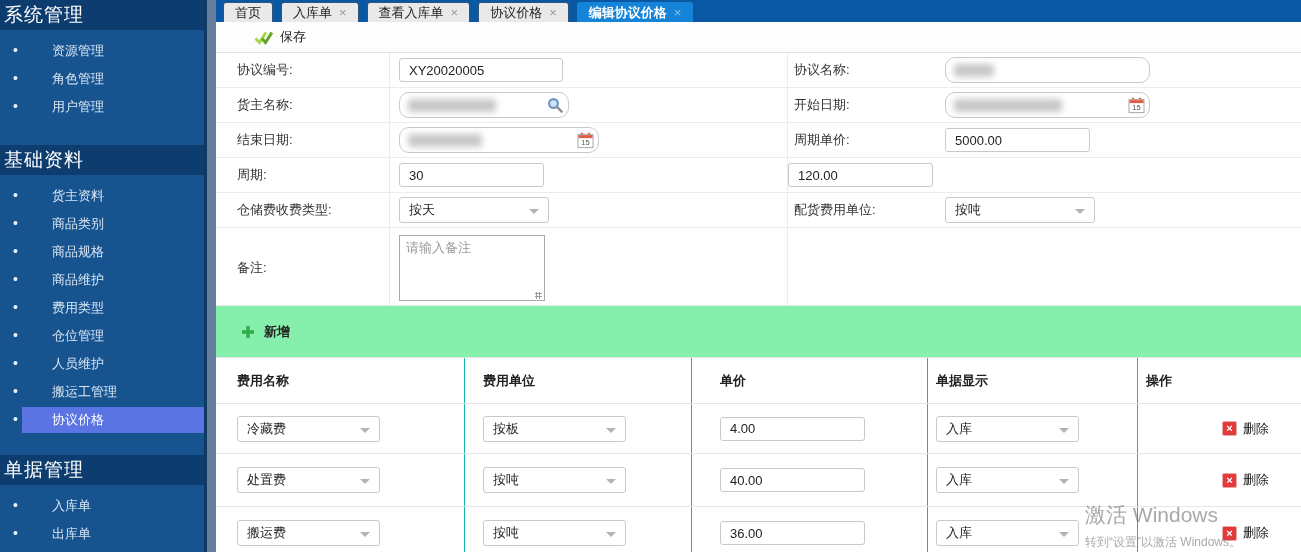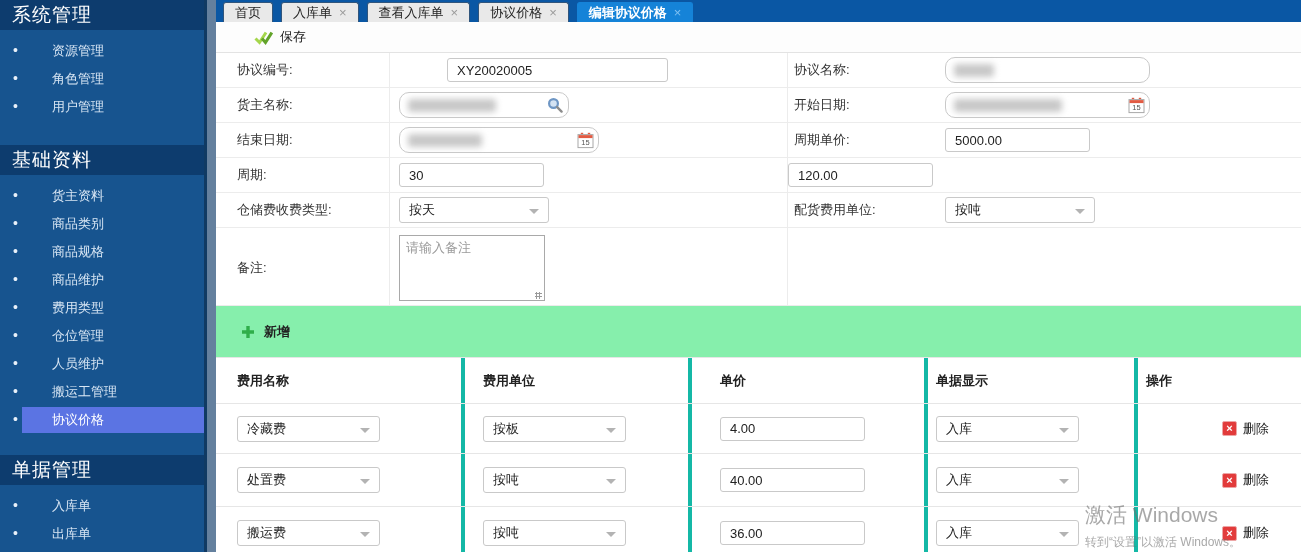--- a/index.html
+++ b/index.html
@@ -1,21 +1,21 @@
 <!DOCTYPE html>
 <html><head>
 <meta charset="utf-8">
 <style>
   * { margin:0; padding:0; box-sizing:border-box; }
   html,body { width:1301px; height:552px; overflow:hidden; }
   body { font-family:"Liberation Sans","DejaVu Sans",sans-serif; background:#fff; position:relative; font-size:13px; color:#333; }
 
   
   .sidebar { position:absolute; left:0; top:0; width:204px; height:552px; background:#17548f; overflow:hidden; }
-  .side-header { height:30px; line-height:30px; background:#0d3c6e; color:#fff; font-size:19px; padding-left:12px; letter-spacing:1px; }
+  .side-header { height:30px; line-height:30px; background:#0d3c6e; color:#fff; font-size:19px; padding-left:4px; letter-spacing:1px; }
   .side-list { list-style:none; margin-top:8px; }
   .side-item { position:relative; height:28px; }
   .side-item .bullet { position:absolute; left:13px; top:4px; color:#e9f1fa; font-size:14px; }
   .side-item .item-label { margin-left:22px; height:26px; display:flex; align-items:center; padding-left:30px; color:#d8e6f4; font-size:13px; cursor:pointer; }
   .side-item.active .item-label { background:#5b74e3; color:#fff; }
   .gap-lg { height:23px; } .gap-md { height:20px; }
 
   .splitter { position:absolute; left:204px; top:0; width:12px; height:552px; background:#64809e; border-left:3px solid #103a63; }
 
   
@@ -35,21 +35,21 @@
   .form-row.tall { height:78px; align-items:flex-start; }
   .form-row.tall .f-label { padding-top:30px; }
   .f-label { padding-left:21px; color:#333; height:100%; display:flex; align-items:center; border-right:1px solid #ececec; }
   .form-row.tall .f-label { align-items:flex-start; padding-top:31px; }
   .f-field { padding-left:9px; height:100%; display:flex; align-items:center; border-right:1px solid #ececec; }
   .f-label2 { padding-left:6px; height:100%; display:flex; align-items:center; }
   .f-field2 { height:100%; display:flex; align-items:center; }
   .form-row.tall .f-field { align-items:flex-start; padding-top:7px; }
 
   input.txt { height:24px; border:1px solid #c9c9c9; border-radius:3px; padding:0 9px; font-size:13px; color:#222; font-family:inherit; outline:none; background:#fff; }
-  .w200 { width:221px;margin-left:48px; } .w145 { width:145px; }
+  .w200 { width:164px; } .w145 { width:145px; }
 
   .combo { position:relative; height:26px; border:1px solid #c9c9c9; border-radius:10px; background:#fff; display:flex; align-items:center; }
   .combo .blur { filter:blur(3px); background:#c8c8c8; height:13px; border-radius:3px; margin-left:8px; }
   .combo .icon-btn { position:absolute; right:4px; top:4px; cursor:pointer; line-height:0; }
   .combo.c-owner { width:170px; } .combo.c-date-l { width:200px; } .combo.c-date-r { width:205px; } .combo.c-name { width:205px; }
 
   .select { position:relative; width:150px; height:26px; border:1px solid #c9c9c9; border-radius:3px; background:#fff; display:flex; align-items:center; padding-left:9px; color:#222; cursor:pointer; }
   .select .arrow { position:absolute; right:9px; top:11px; width:0; height:0; border-left:5px solid transparent; border-right:5px solid transparent; border-top:5px solid #b3b3b3; }
   .select.w140 { width:143px; }
 
@@ -58,21 +58,21 @@
   .ta-wrap { position:relative; }
   .ta-wrap::after { content:""; position:absolute; right:3px; bottom:5px; width:7px; height:7px; background:radial-gradient(#9a9a9a 1px, transparent 1.2px); background-size:3px 3px; }
 
   
   .add-bar { height:52px; background:#86efac; border-bottom:1px solid #e6e6e6; display:flex; align-items:center; padding-left:25px; }
   .add-btn { display:flex; align-items:center; gap:9px; font-weight:bold; color:#222; cursor:pointer; }
 
   .tbl-row { display:grid; grid-template-columns:249px 227px 236px 210px 1fr; align-items:center; border-bottom:1px solid #e6e6e6; }
   .tbl-head { height:46px; font-weight:bold; color:#222; }
   .tbl-body { height:50px; }
-  .tbl-cell { height:100%; display:flex; align-items:center; border-right:4px solid #14b8a6; }
+  .tbl-cell { height:100%; display:flex; align-items:center; border-right:1px solid #14b8a6; }
   .tbl-cell:last-child { border-right:none; }
   .c1 { padding-left:21px; } .c2 { padding-left:18px; } .c3 { padding-left:28px; } .c4 { padding-left:8px; } .c5 { padding-left:8px; }
   .tbl-body .c5 { padding-left:84px; }
   .del-btn { display:flex; align-items:center; gap:6px; cursor:pointer; color:#222; }
   .del-ico { width:15px; height:15px; background:#e23b3b; border:1px solid #eda6a6; border-radius:2px; color:#fff; font-size:11px; line-height:13px; text-align:center; font-weight:bold; }
 
   
   .watermark { position:absolute; left:1085px; top:501px; z-index:50; pointer-events:none; color:rgba(110,110,110,0.6); }
   .wm-1 { font-size:21px; }
   .wm-2 { font-size:12px; margin-top:5px; white-space:nowrap; }

